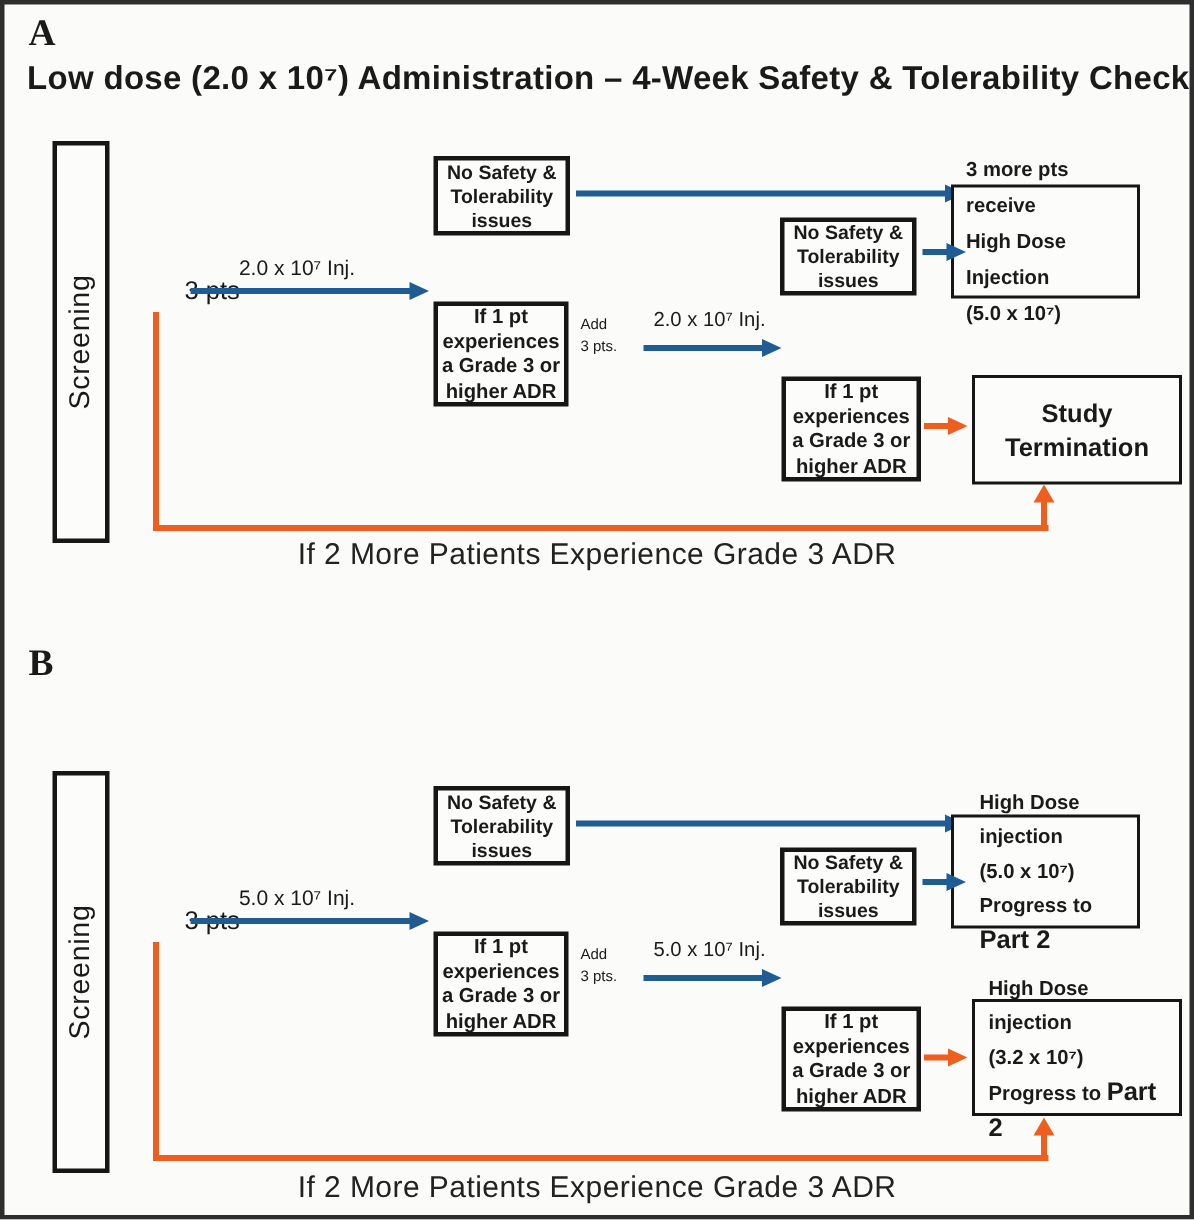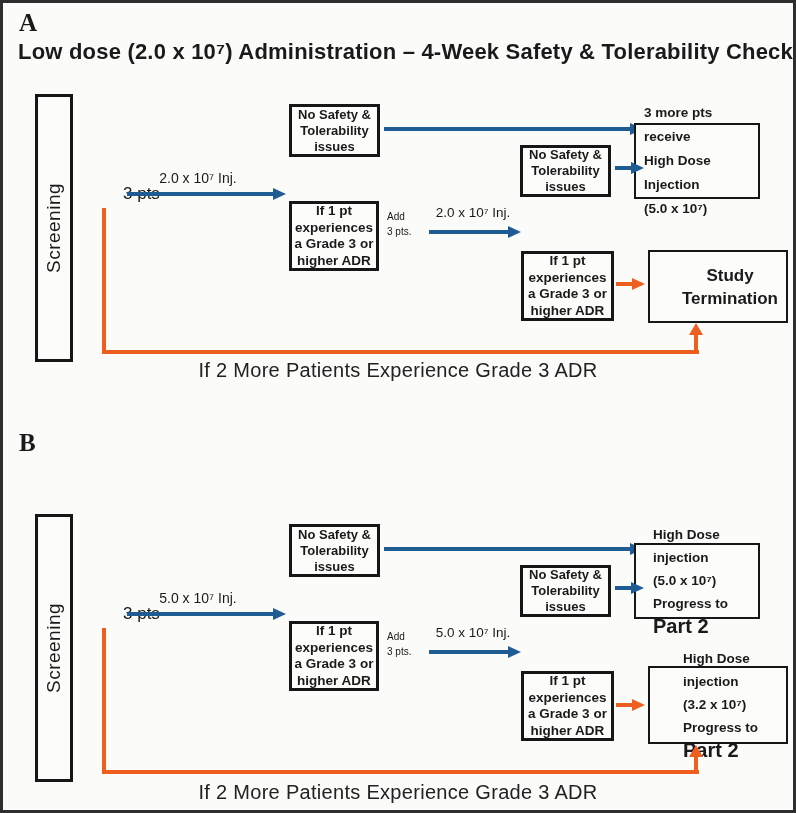--- a/index.html
+++ b/index.html
@@ -37,26 +37,26 @@
     display:flex;align-items:center;justify-content:center;text-align:center;
     font-weight:bold;white-space:pre-line;line-height:16px;font-size:13px;
   }
   .nsb1{left:286px;top:101px;width:91px;height:53px;}
   .nsb2{left:517px;top:142px;width:91px;height:52px;}
   .adr1{left:286px;top:198px;width:90px;height:70px;line-height:16.5px;font-size:13.5px;}
   .adr2{left:518px;top:248px;width:93px;height:70px;line-height:16.5px;font-size:13.5px;}
   .outcome-top{left:631px;top:107px;width:126px;height:76px;border-width:2.5px;
     justify-content:flex-start;text-align:left;padding:0 8px;line-height:24px;font-size:13.5px;margin-top:13px;}
   .outcome-bottom{left:645px;top:247px;width:140px;height:73px;border-width:2.5px;
-    font-size:17px;line-height:23px;padding-left:24px;}
+    font-size:17px;line-height:23px;}
   .outcome-b2{top:243px;height:78px;}
   .outcome-lines{display:flex;flex-direction:column;align-items:flex-start;justify-content:center;
     width:100%;padding:0 9px;box-sizing:border-box;}
   .outcome-lines .line{display:block;line-height:23px;font-size:13.5px;font-weight:bold;text-align:left;}
-  .part2{font-size:20px;}
+  .part2{font-size:17px;}
 
   .inj-label-1{position:absolute;left:140px;top:167px;width:110px;text-align:center;font-size:14px;}
   .inj-label-2{position:absolute;left:420px;top:202px;width:100px;text-align:center;font-size:13.5px;}
   .add-label{position:absolute;left:384px;top:206px;font-size:10px;line-height:15px;white-space:pre-line;}
 
   .shaft{position:absolute;}
   .head-right{position:absolute;width:0;height:0;
     border-top:6px solid transparent;border-bottom:6px solid transparent;}
   .head-up{position:absolute;width:0;height:0;
     border-left:7px solid transparent;border-right:7px solid transparent;}

